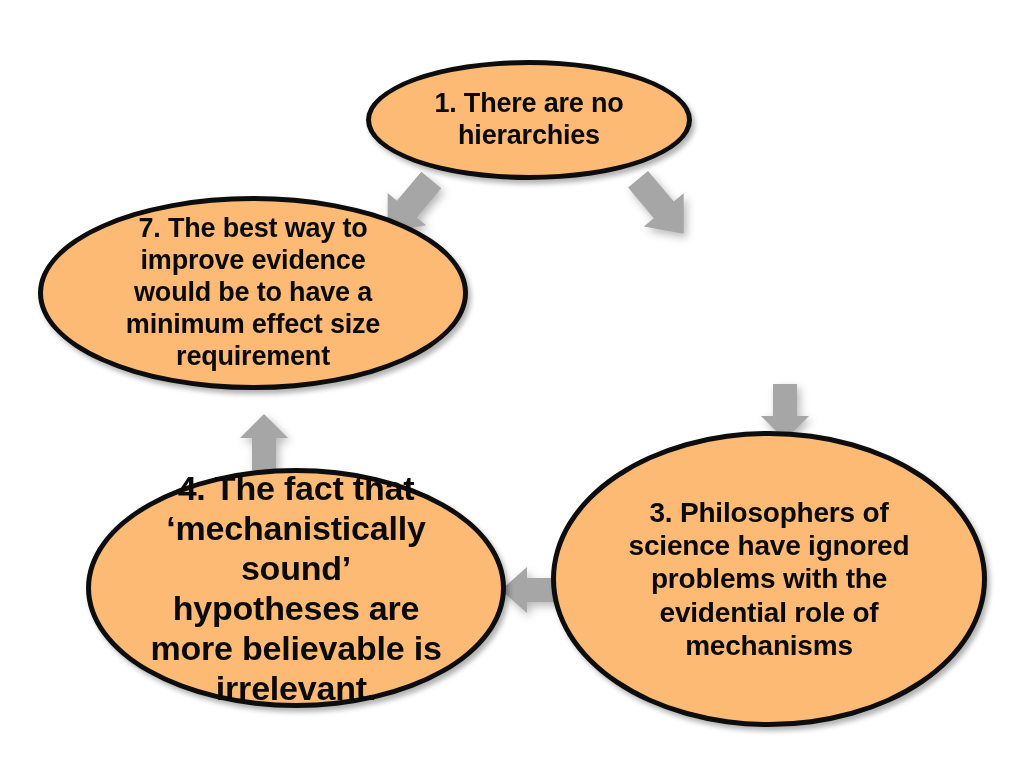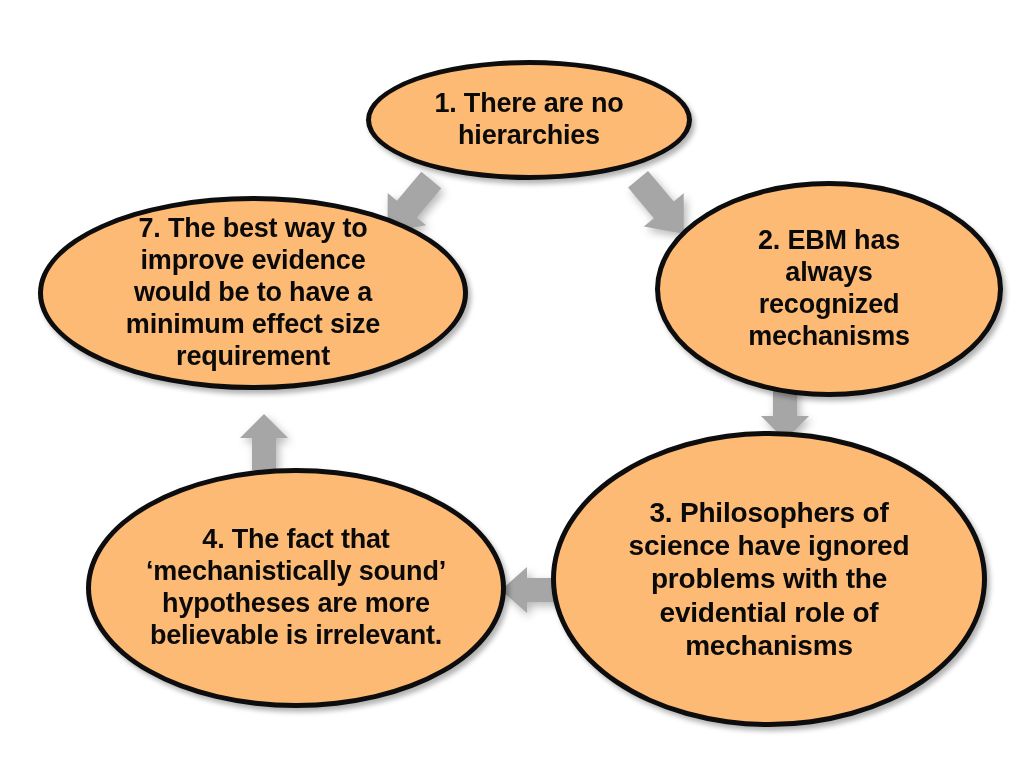--- a/index.html
+++ b/index.html
@@ -42,21 +42,21 @@
   #node-1 { left: 366px; top: 60px;  width: 326px; height: 120px; }
   #node-1 .node-label { font-size: 27px; }
 
   #node-2 { left: 655px; top: 181px; width: 348px; height: 216px; }
   #node-2 .node-label { font-size: 27px; width: 230px; }
 
   #node-3 { left: 551px; top: 431px; width: 436px; height: 296px; }
   #node-3 .node-label { font-size: 28px; width: 300px; }
 
   #node-4 { left: 86px;  top: 468px; width: 420px; height: 240px; }
-  #node-4 .node-label { font-size: 27px; width: 300px; }
+  #node-4 .node-label { font-size: 34px; width: 300px; }
 
   #node-5 { left: 38px;  top: 196px; width: 430px; height: 194px; }
   #node-5 .node-label { font-size: 27px; width: 300px; }
 
   
   .arrow {
     position: absolute;
     filter: drop-shadow(3px 4px 4px rgba(0,0,0,0.28));
   }
   .arrow svg { display: block; overflow: visible; }
@@ -107,23 +107,20 @@
   <div class="arrow" id="arrow-4-5">
     <svg width="72" height="62" viewBox="0 0 72 62" aria-hidden="true">
       <path d="M36 2 L60 26 L48 26 L48 58 L24 58 L24 26 L12 26 Z" fill="#a6a6a6"></path>
     </svg>
   </div>
 
   <div class="node" id="node-1">
     <div class="node-label">1. There are no hierarchies</div>
   </div>
 
-  <div class="node" id="node-2">
-    <div class="node-label">2. EBM has always recognized mechanisms</div>
-  </div>
 
   <div class="node" id="node-3">
     <div class="node-label">3. Philosophers of science have ignored problems with the evidential role of mechanisms</div>
   </div>
 
   <div class="node" id="node-4">
     <div class="node-label">4. The fact that ‘mechanistically sound’ hypotheses are more believable is irrelevant.</div>
   </div>
 
   <div class="node" id="node-5">

